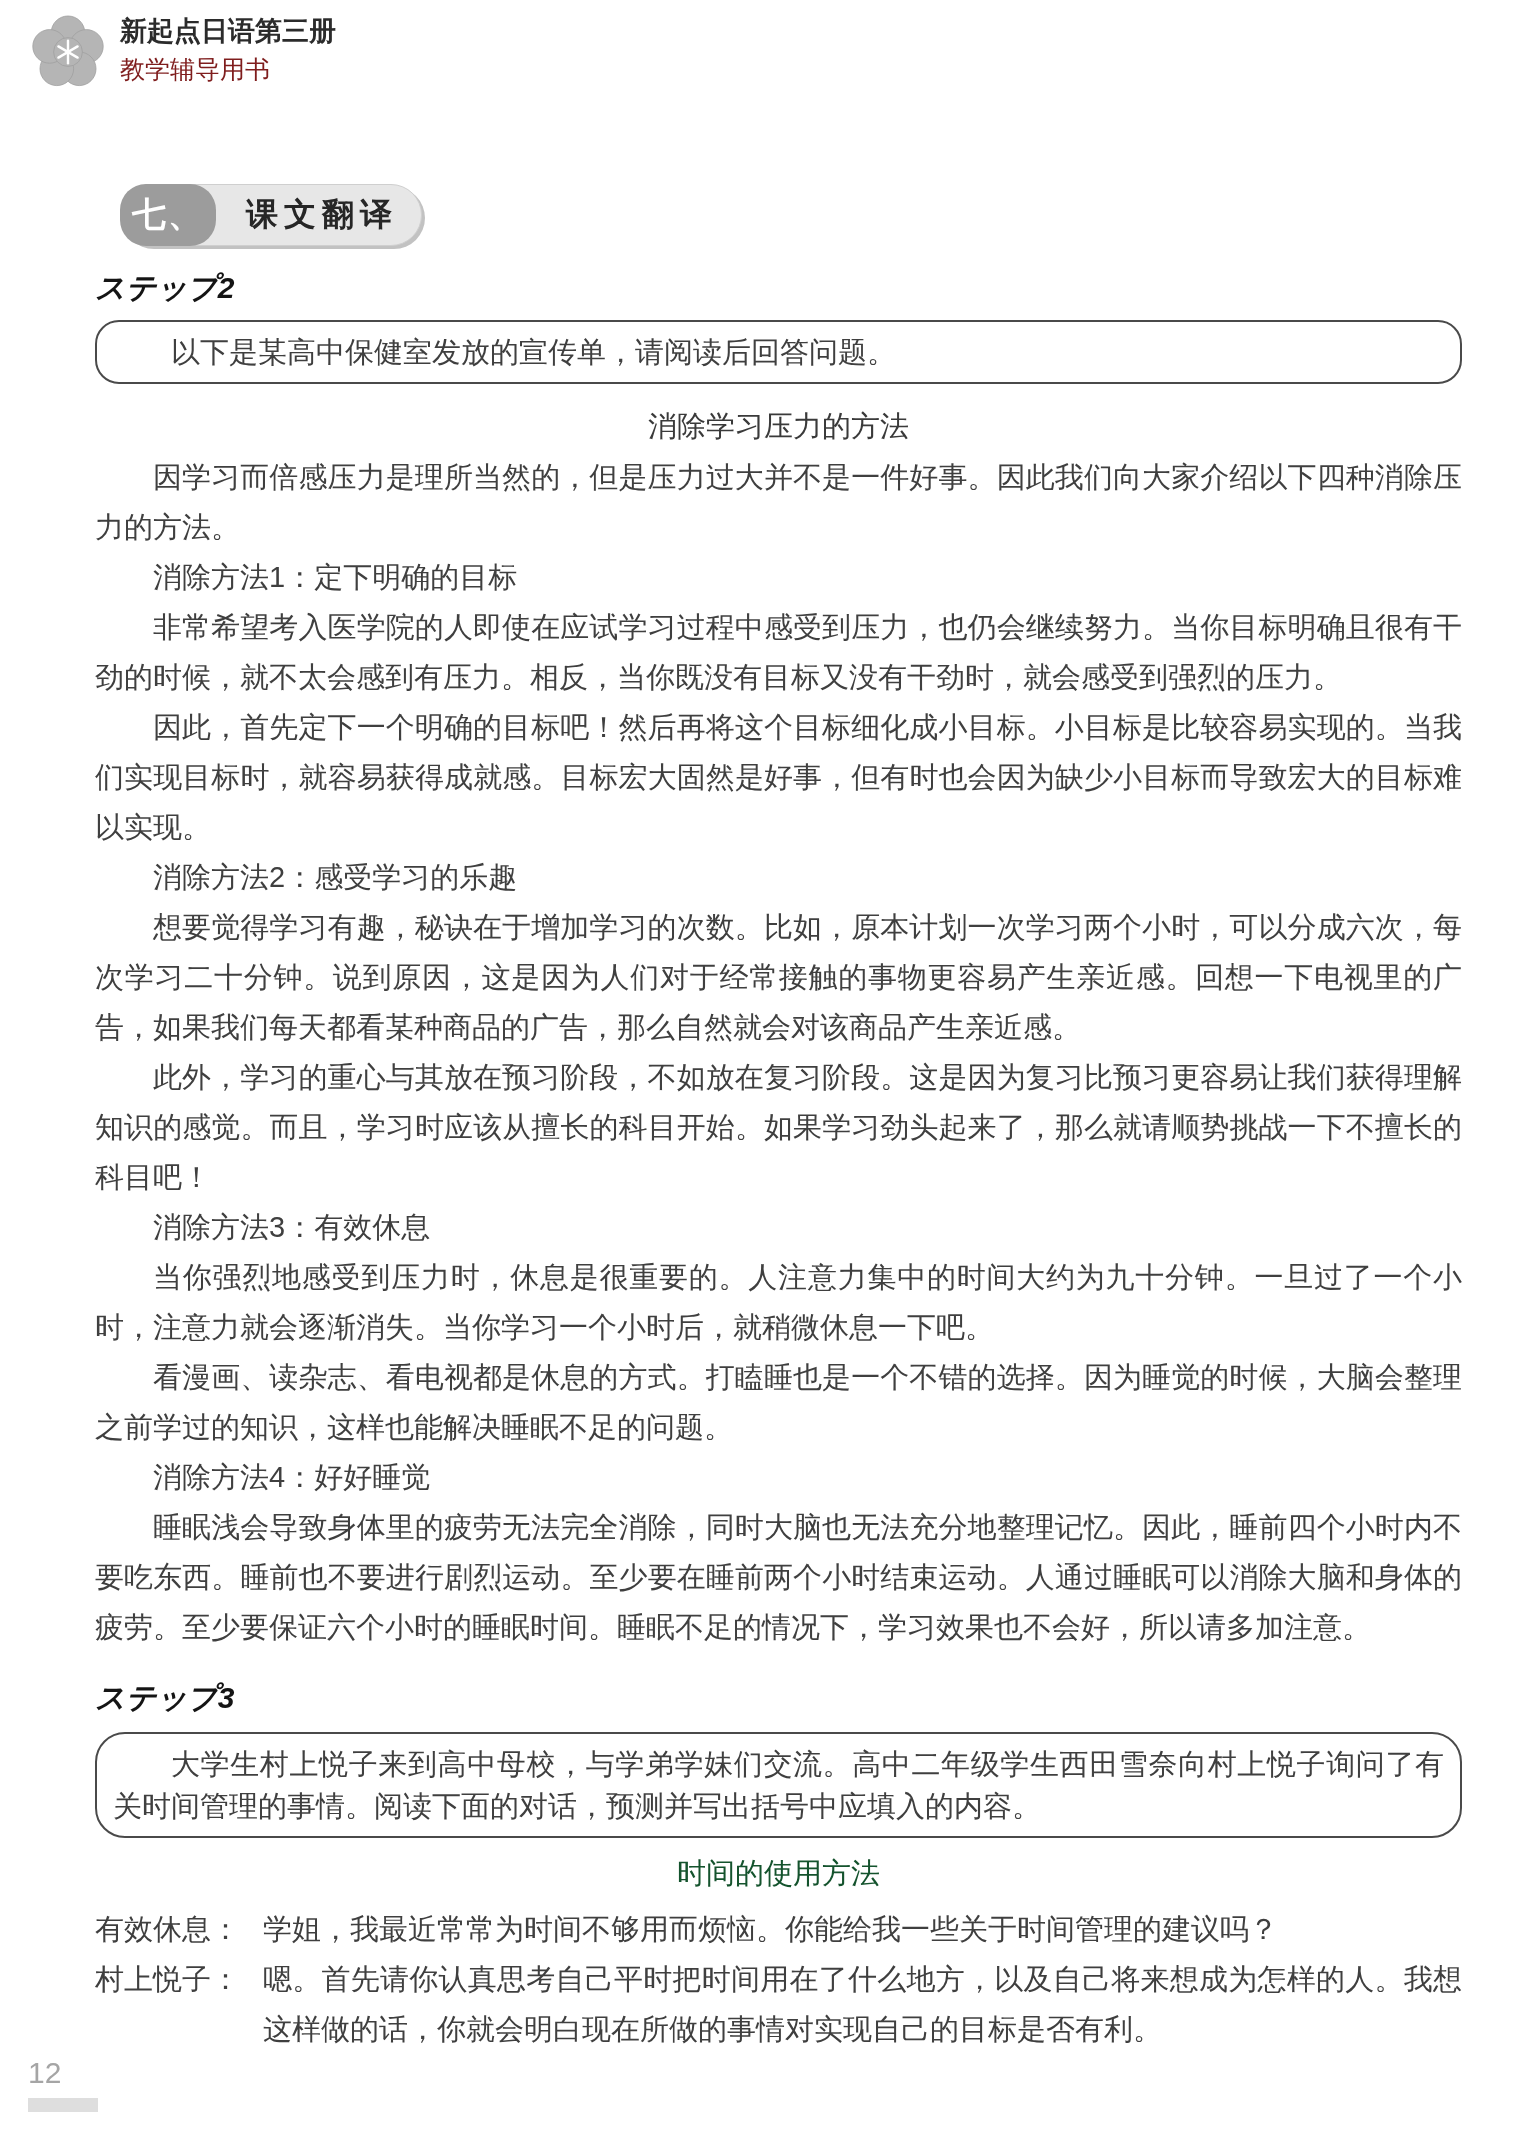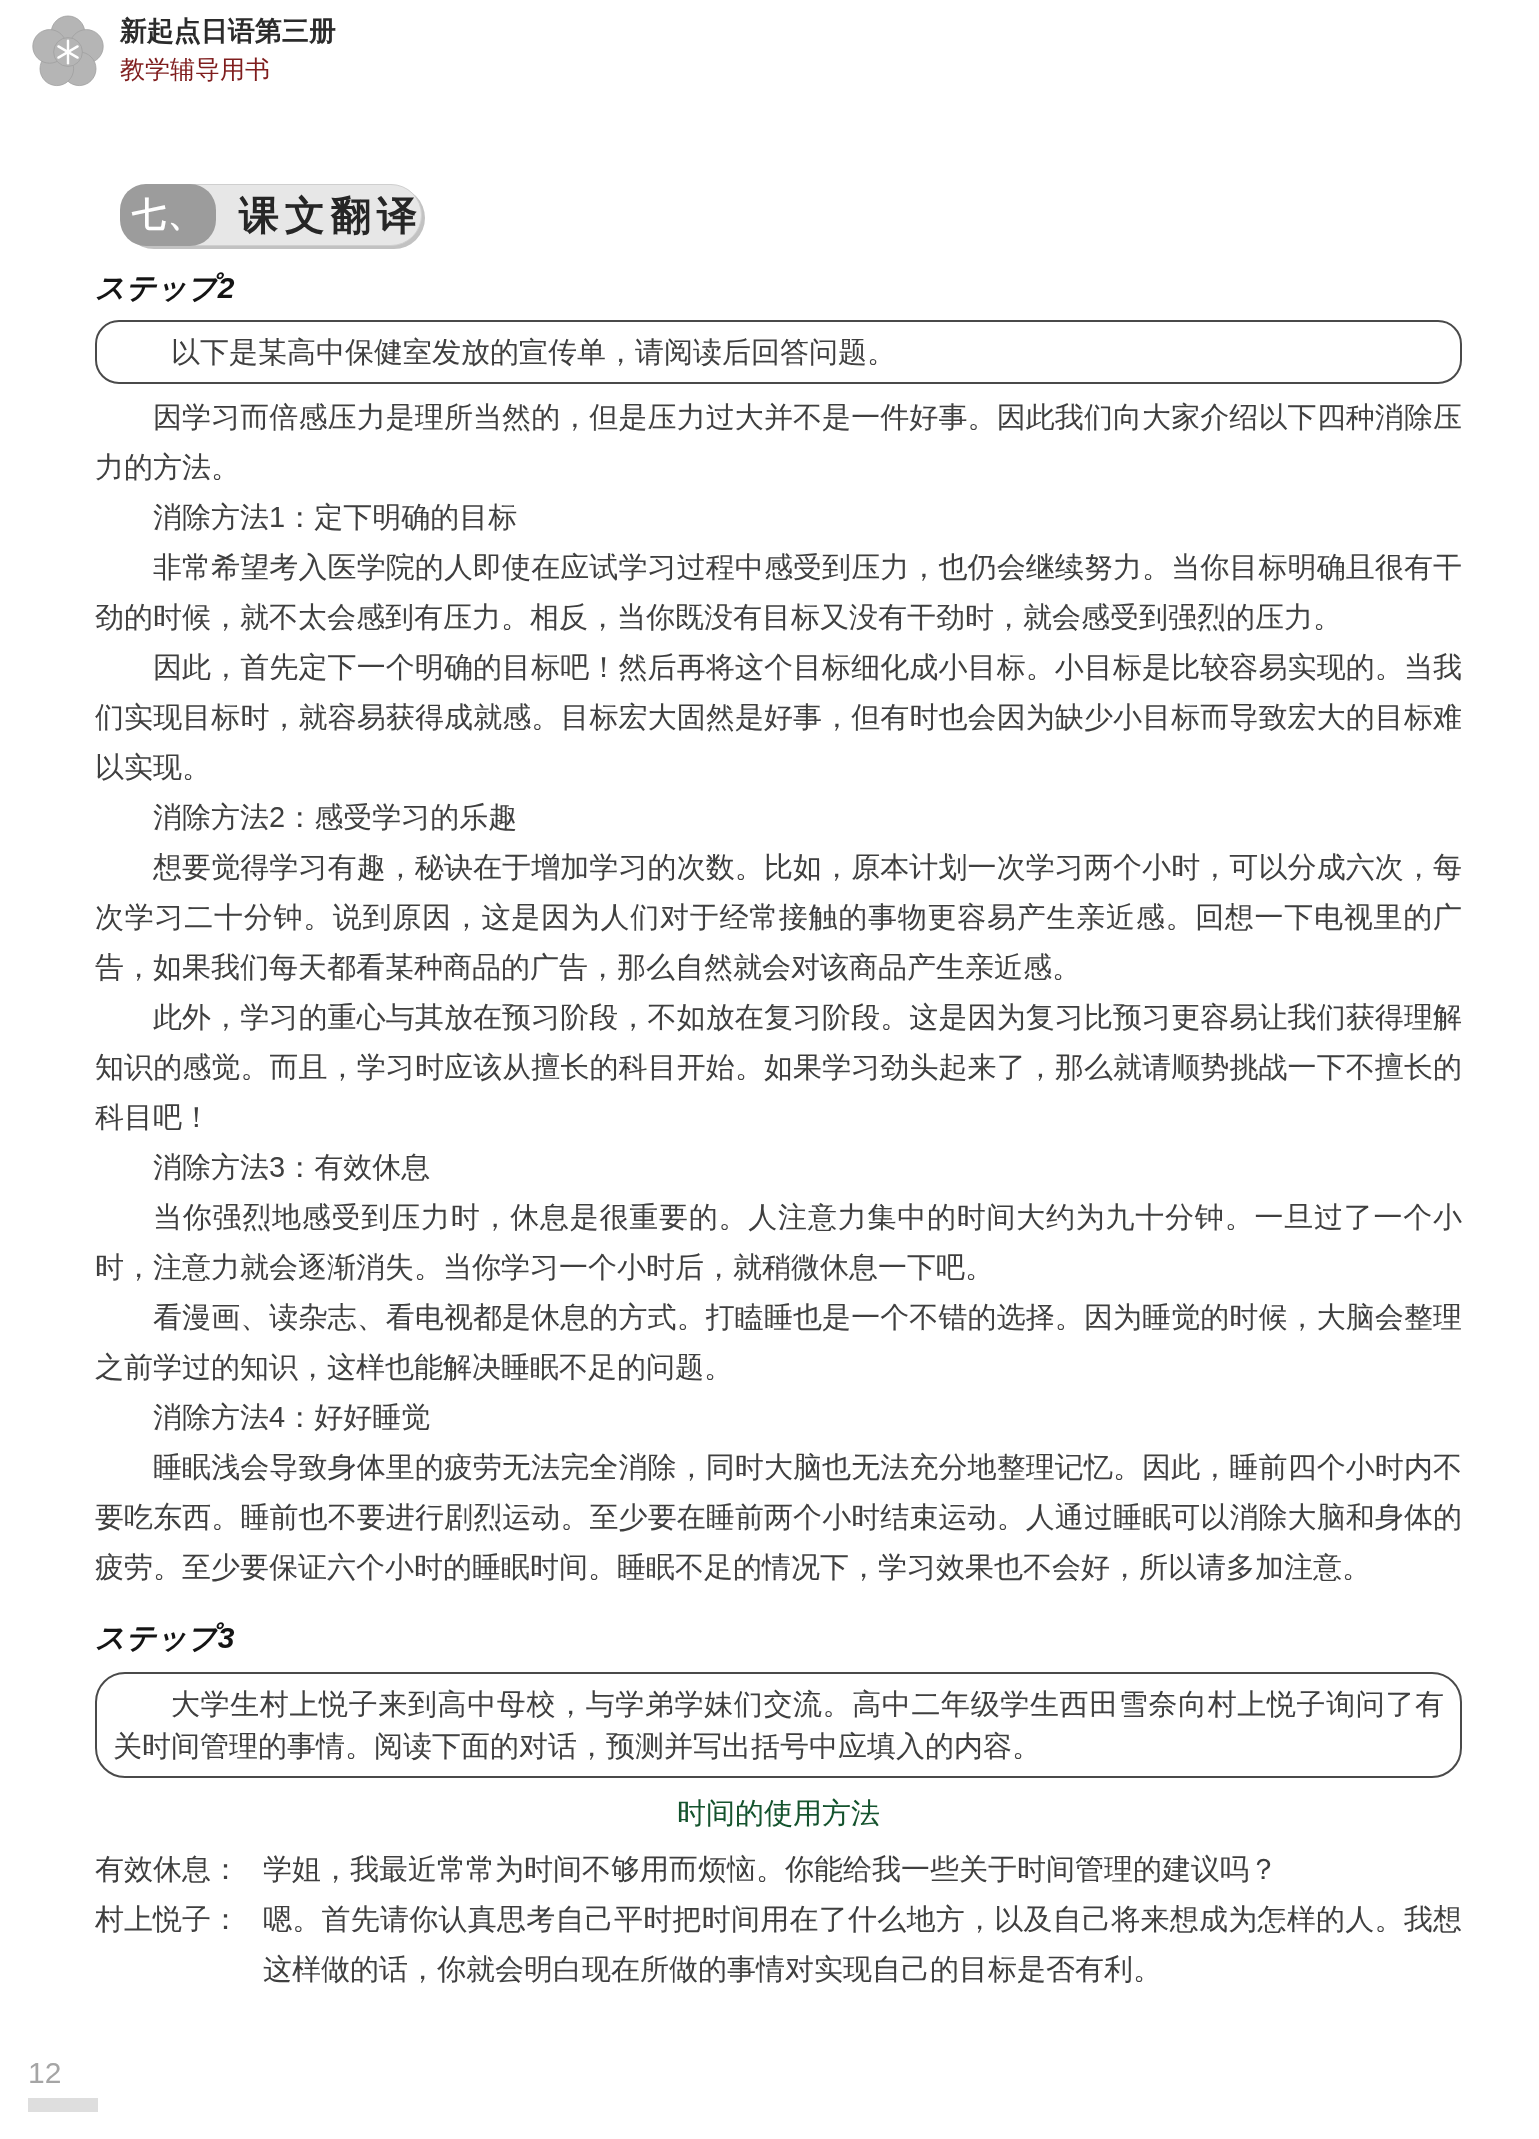--- a/index.html
+++ b/index.html
@@ -39,22 +39,22 @@
     position:absolute;left:-1px;top:-1px;
     width:96px;height:62px;
     background:#9c9c9c;
     border-radius:26px;
     display:flex;align-items:center;justify-content:center;
   }
   .badge-chip-text{
     color:#ffffff;font-size:34px;font-weight:bold;letter-spacing:2px;
   }
   .badge-title{
-    position:absolute;left:118px;top:50%;transform:translateY(-50%);
-    font-size:40px;font-weight:bold;color:#262626;letter-spacing:6px;
+    position:absolute;left:125px;top:50%;transform:translateY(-50%);
+    font-size:32px;font-weight:bold;color:#262626;letter-spacing:6px;
     white-space:nowrap;
   }
   
   .step-heading{
     margin:22px 77px 0 95px;
     font-size:30px;font-weight:bold;color:#141414;
     line-height:40px;font-style:italic;
   }
   .step-heading.second{margin-top:26px;}
   
@@ -149,20 +149,21 @@
     </div>
     <div class="badge-title">课文翻译</div>
   </div>
 
   <div class="step-heading">ステップ2</div>
 
   <div class="instruction-box">
     <div class="instruction-text">以下是某高中保健室发放的宣传单，请阅读后回答问题。</div>
   </div>
 
+  <div class="article-title">消除学习压力的方法</div>
 
   <div class="article">
     <p>因学习而倍感压力是理所当然的，但是压力过大并不是一件好事。因此我们向大家介绍以下四种消除压力的方法。</p>
     <p>消除方法1：定下明确的目标</p>
     <p>非常希望考入医学院的人即使在应试学习过程中感受到压力，也仍会继续努力。当你目标明确且很有干劲的时候，就不太会感到有压力。相反，当你既没有目标又没有干劲时，就会感受到强烈的压力。</p>
     <p>因此，首先定下一个明确的目标吧！然后再将这个目标细化成小目标。小目标是比较容易实现的。当我们实现目标时，就容易获得成就感。目标宏大固然是好事，但有时也会因为缺少小目标而导致宏大的目标难以实现。</p>
     <p>消除方法2：感受学习的乐趣</p>
     <p>想要觉得学习有趣，秘诀在于增加学习的次数。比如，原本计划一次学习两个小时，可以分成六次，每次学习二十分钟。说到原因，这是因为人们对于经常接触的事物更容易产生亲近感。回想一下电视里的广告，如果我们每天都看某种商品的广告，那么自然就会对该商品产生亲近感。</p>
     <p>此外，学习的重心与其放在预习阶段，不如放在复习阶段。这是因为复习比预习更容易让我们获得理解知识的感觉。而且，学习时应该从擅长的科目开始。如果学习劲头起来了，那么就请顺势挑战一下不擅长的科目吧！</p>
     <p>消除方法3：有效休息</p>

